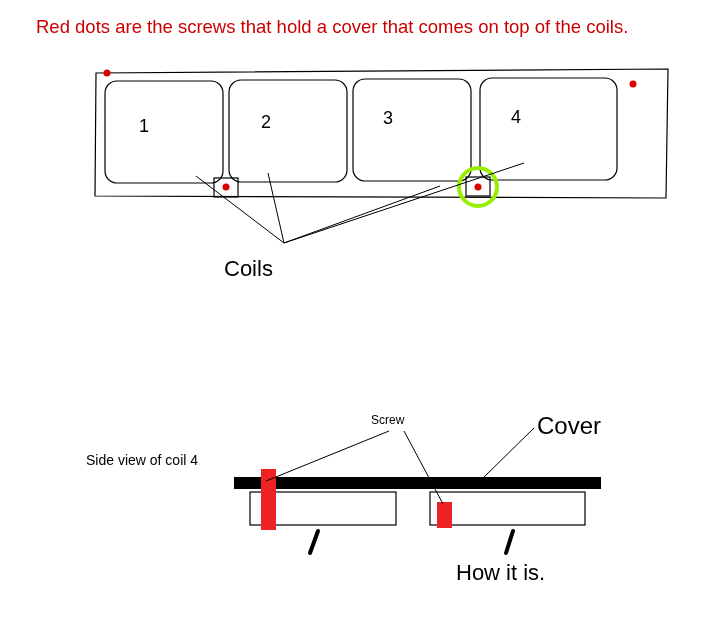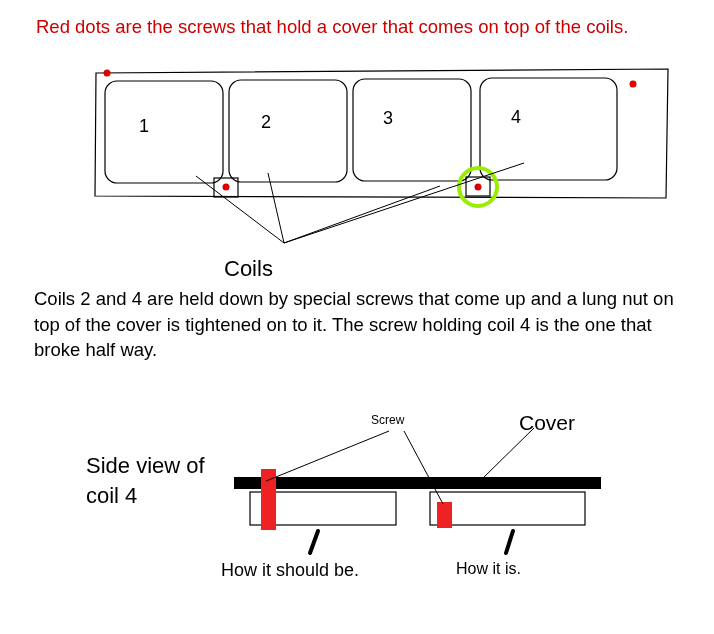--- a/index.html
+++ b/index.html
@@ -41,41 +41,41 @@
   }
   #coils-label {
     left: 224px;
     top: 254px;
     font-size: 22px;
   }
   #sideview-label {
     left: 86px;
     top: 451px;
     width: 150px;
-    font-size: 22px;
+    font-size: 14px;
   }
   #screw-label {
     left: 371px;
     top: 412px;
     font-size: 12px;
   }
   #cover-label {
-    left: 519px;
+    left: 537px;
     top: 409px;
-    font-size: 21px;
+    font-size: 24px;
   }
   #howitshould-label {
     left: 221px;
     top: 558px;
     font-size: 18px;
   }
   #howitis-label {
     left: 456px;
     top: 558px;
-    font-size: 16px;
+    font-size: 22px;
   }
   .coil-num {
     position: absolute;
     font-size: 18px;
   }
   svg.overlay {
     position: absolute;
     left: 0;
     top: 0;
     width: 714px;
@@ -137,21 +137,19 @@
     <path d="M513 531 L506 553" stroke="#000000" stroke-width="4" stroke-linecap="round"></path>
   </svg>
 
   <div class="coil-num" style="left:139px; top:116px;">1</div>
   <div class="coil-num" style="left:261px; top:112px;">2</div>
   <div class="coil-num" style="left:383px; top:108px;">3</div>
   <div class="coil-num" style="left:511px; top:107px;">4</div>
 
   <div class="txt" id="coils-label">Coils</div>
 
-  <div class="txt" id="mid-paragraph">Coils 2 and 4 are held down by special screws that come up and a lung nut on top of the cover is tightened on to it. The screw holding coil 4 is the one that broke half way.</div>
 
   <div class="txt" id="sideview-label">Side view of coil 4</div>
   <div class="txt" id="screw-label">Screw</div>
   <div class="txt" id="cover-label">Cover</div>
-  <div class="txt" id="howitshould-label">How it should be.</div>
   <div class="txt" id="howitis-label">How it is.</div>
 
 </div>
 
 </body></html>

